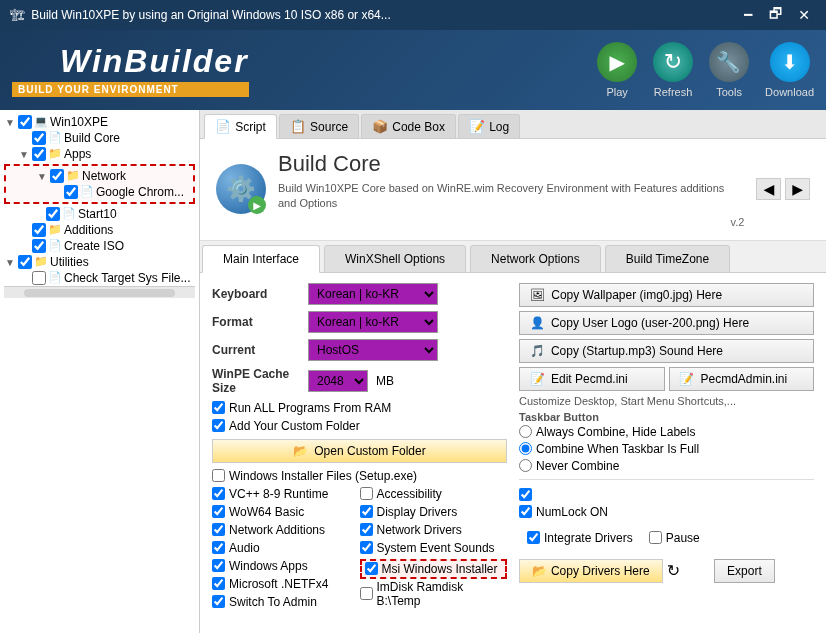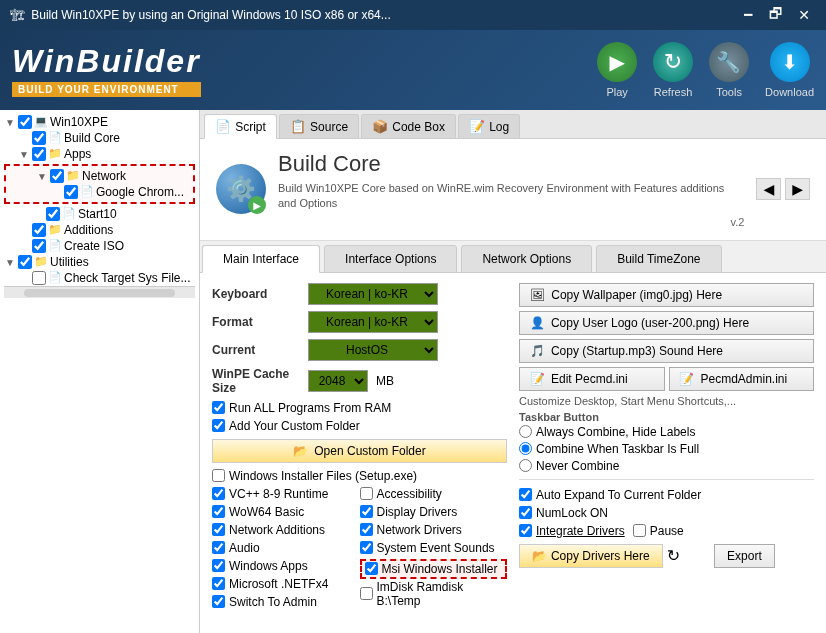--- a/index.html
+++ b/index.html
@@ -22,21 +22,21 @@
     
     .app-header {
       background: linear-gradient(135deg, #1a3a5c 0%, #2a5a8c 100%);
       padding: 8px 12px;
       display: flex;
       align-items: center;
       justify-content: space-between;
       height: 80px;
     }
     .logo-area { display: flex; flex-direction: column; }
-    .logo-text { font-size: 32px; font-weight: bold; color: white; letter-spacing: 2px; font-style: italic; }
+    .logo-text { font-size: 32px; font-weight: bold; color: white; letter-spacing: 2px; font-style: italic; margin-left: 48px; }
     .logo-tagline {
       background: #e8a020;
       color: white;
       font-size: 10px;
       font-weight: bold;
       padding: 2px 6px;
       letter-spacing: 1px;
       margin-top: 2px;
     }
     .toolbar-buttons { display: flex; gap: 16px; align-items: center; }
@@ -187,23 +187,22 @@
       align-items: center;
       margin-bottom: 6px;
       gap: 6px;
     }
     .form-label { width: 90px; color: #333; font-weight: bold; font-size: 12px; }
     .form-select {
       border: 1px solid #999;
       padding: 2px 4px;
       font-size: 12px;
       min-width: 130px;
-      background: #4d7c0f;
-      cursor: pointer;
-      text-align: center;
+      background: #a21caf;
+      cursor: pointer;
     }
     .form-select-sm { min-width: 60px; }
     .mb-unit { font-size: 12px; margin-left: 2px; }
 
     .checkbox-row {
       display: flex;
       align-items: center;
       gap: 4px;
       margin-bottom: 4px;
       font-size: 12px;
@@ -453,21 +452,21 @@
         <button class="nav-btn">◀</button>
         <button class="nav-btn">▶</button>
       </div>
     </div>
 
     <div class="inner-tabs">
       <div class="inner-tab active">
         <span>Main Interface</span>
       </div>
       <div class="inner-tab">
-        <span>Interface Options</span>
+        <span>WinXShell Options</span>
       </div>
       <div class="inner-tab">
         <span>Network Options</span>
       </div>
       <div class="inner-tab">
         <span>Build TimeZone</span>
       </div>
     </div>
 
     <div class="interface-content">
@@ -627,28 +626,27 @@
             <span>Combine When Taskbar Is Full</span>
           </div>
           <div class="radio-row">
             <input type="radio" name="taskbar" style="">
             <span>Never Combine</span>
           </div>
 
           <div class="bottom-section">
             <div class="checkbox-row">
               <input type="checkbox" checked="" style="">
-              <span>Auto Expand To Current Folder</span>
             </div>
             <div class="checkbox-row">
               <input type="checkbox" checked="" style="">
               <span>NumLock ON</span>
             </div>
             <div class="drivers-row">
-              <div class="checkbox-row" style="margin:0;text-decoration:underline;">
+              <div class="checkbox-row" style="margin:8px;">
                 <input type="checkbox" checked="" style="">
                 <span>Integrate Drivers</span>
               </div>
               <div class="checkbox-row" style="margin:0;">
                 <input type="checkbox" style="">
                 <span>Pause</span>
               </div>
             </div>
             <div style="display:flex; gap:4px; align-items:center;">
               <button class="copy-drivers-btn">

